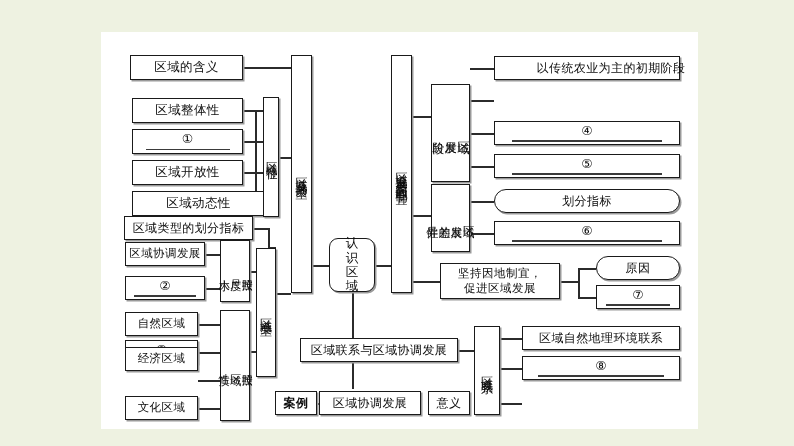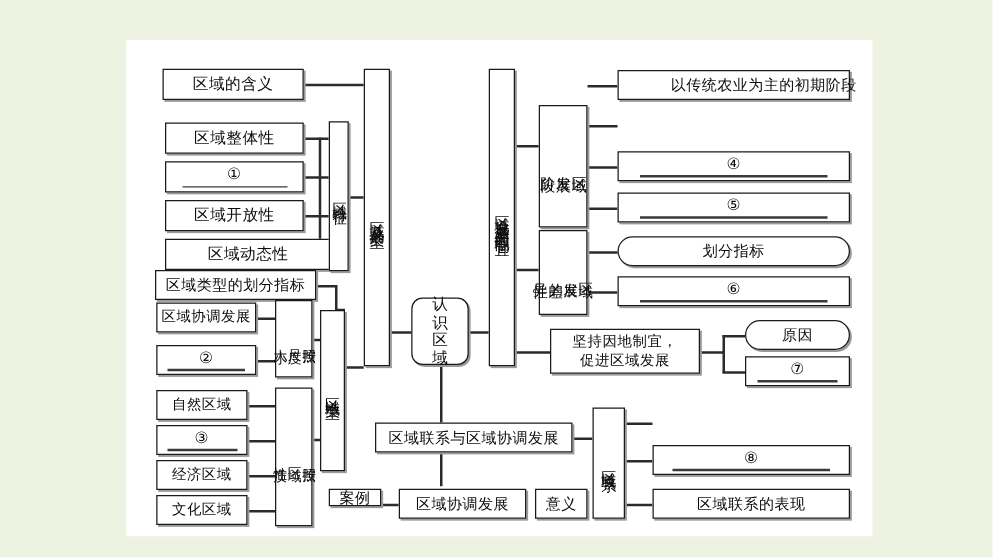--- a/index.html
+++ b/index.html
@@ -199,21 +199,21 @@
 
   <div class="nd" style="left:125px;top:312px;width:73px;height:24px;">
     <span style="font-size:11.5px;">自然区域</span>
   </div>
 
   <div class="nd blank" style="left:125px;top:340px;width:73px;height:24px;">
     <span class="num">③</span>
     <div class="rule" style="width:56px;"></div>
   </div>
 
-  <div class="nd" style="left:125px;top:368px;width:73px;height:24px;text-align:right;">
+  <div class="nd" style="left:125px;top:347px;width:73px;height:24px;text-align:right;">
     <span style="font-size:11.5px;">经济区域</span>
   </div>
 
   <div class="nd" style="left:125px;top:396px;width:73px;height:24px;">
     <span style="font-size:11.5px;">文化区域</span>
   </div>
 
   <div class="nd" style="left:220px;top:310px;width:30px;height:111px;">
     <div class="vcols" style="font-size:11px;">
       <span>按照</span>
@@ -286,38 +286,38 @@
 
   <div class="nd blank" style="left:596px;top:285px;width:84px;height:24px;">
     <span class="num">⑦</span>
     <div class="rule" style="width:64px;"></div>
   </div>
 
   <div class="nd" style="left:300px;top:338px;width:158px;height:24px;">
     <span style="font-size:12px;">区域联系与区域协调发展</span>
   </div>
 
-  <div class="nd" style="left:263px;top:391px;width:42px;height:14px;">
+  <div class="nd" style="left:275px;top:391px;width:42px;height:24px;font-weight:bold;">
     <span style="font-size:12px;">案例</span>
   </div>
 
   <div class="nd" style="left:319px;top:391px;width:102px;height:24px;">
     <span style="font-size:12px;">区域协调发展</span>
   </div>
 
   <div class="nd" style="left:428px;top:391px;width:42px;height:24px;">
     <span style="font-size:12px;">意义</span>
   </div>
 
   <div class="nd" style="left:474px;top:326px;width:26px;height:89px;">
     <span class="vtext" style="font-size:12px;">区域联系</span>
   </div>
 
+  <div class="nd" style="left:522px;top:326px;width:158px;height:24px;">
+    <span style="font-size:12px;">区域自然地理环境联系</span>
+  </div>
 
   <div class="nd blank" style="left:522px;top:356px;width:158px;height:24px;">
     <span class="num">⑧</span>
     <div class="rule" style="width:126px;"></div>
   </div>
 
-  <div class="nd" style="left:522px;top:391px;width:158px;height:24px;">
-    <span style="font-size:12px;">区域联系的表现</span>
-  </div>
 </div>
 
 </body></html>

